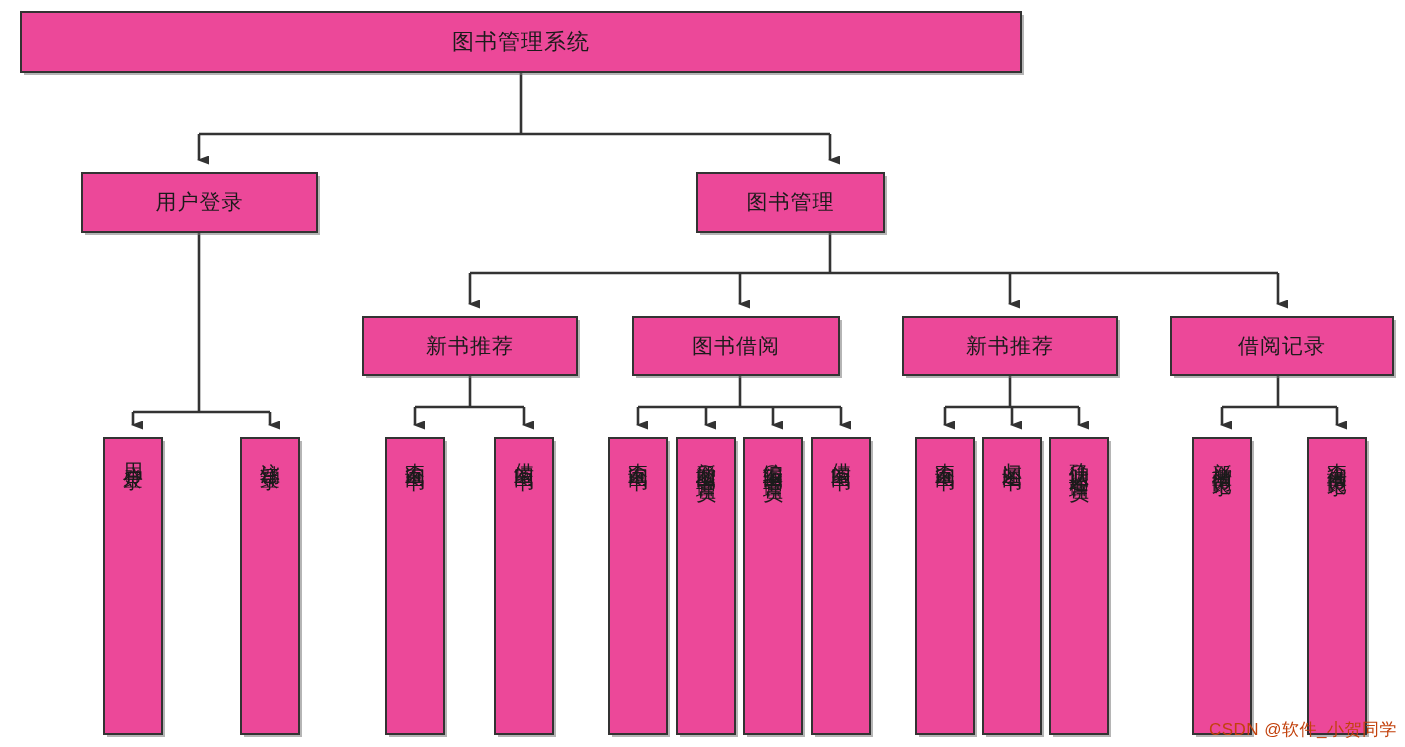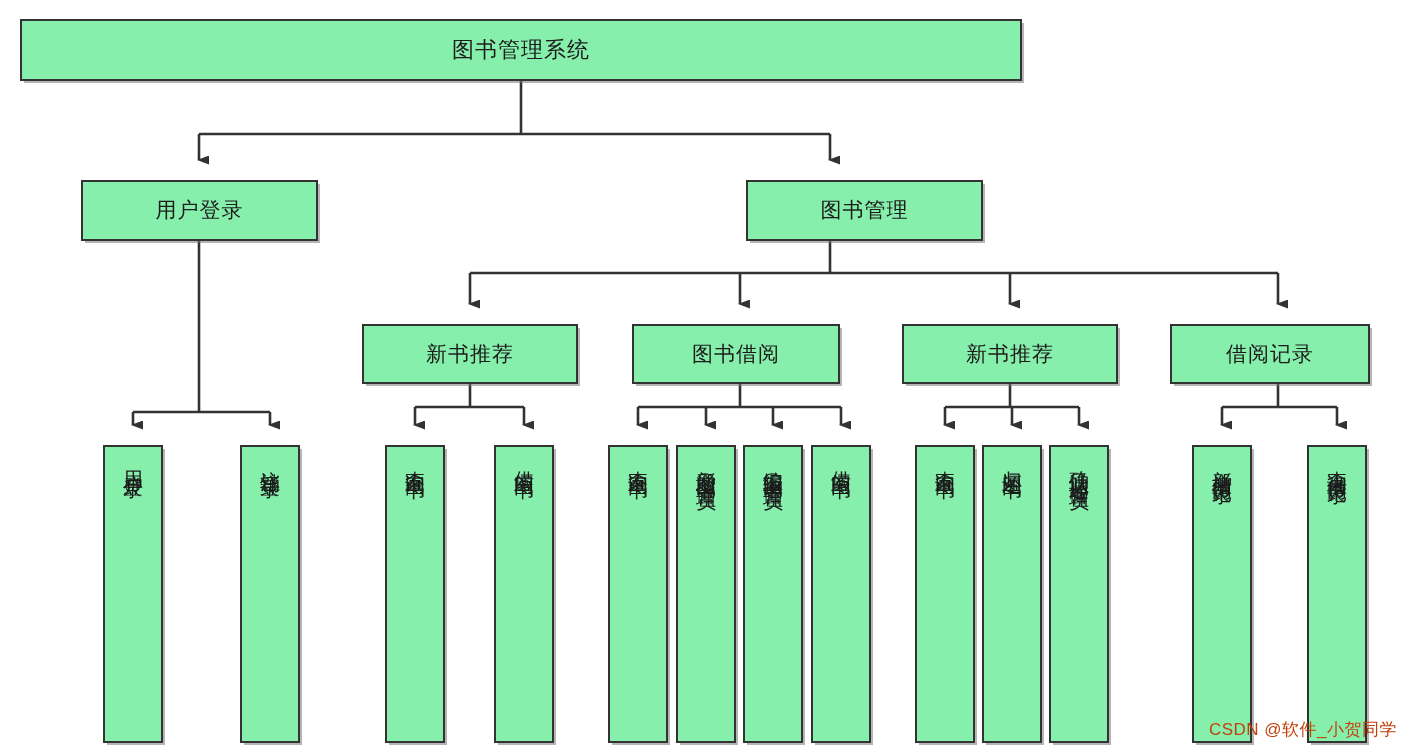--- a/index.html
+++ b/index.html
@@ -25,28 +25,27 @@
     position: absolute;
     left: 0;
     top: 0;
     width: 1405px;
     height: 747px;
     pointer-events: none;
   }
   .node {
     position: absolute;
     box-sizing: border-box;
-    background: #86efac;
+    background: #ec4899;
     border: 2px solid #333333;
     box-shadow: 3px 3px 0 -1px rgba(120,120,120,0.55);
     display: flex;
     align-items: center;
     justify-content: center;
     color: #1b1b1b;
-    margin-top: 8px;
   }
   .node .label {
     font-size: 21px;
     line-height: 1.18;
     letter-spacing: 1px;
     white-space: nowrap;
   }
   .node.vertical {
     padding: 8px 2px;
     align-items: flex-start;
@@ -130,34 +129,34 @@
     </g>
   </svg>
 
   <div class="node root" style="left:20px; top:11px; width:1002px; height:62px;">
     <span class="label">图书管理系统</span>
   </div>
 
   <div class="node" style="left:81px; top:172px; width:237px; height:61px;">
     <span class="label">用户登录</span>
   </div>
-  <div class="node" style="left:746px; top:172px; width:237px; height:61px;">
+  <div class="node" style="left:696px; top:172px; width:189px; height:61px;">
     <span class="label">图书管理</span>
   </div>
 
   <div class="node" style="left:362px; top:316px; width:216px; height:60px;">
     <span class="label">新书推荐</span>
   </div>
   <div class="node" style="left:632px; top:316px; width:208px; height:60px;">
     <span class="label">图书借阅</span>
   </div>
   <div class="node" style="left:902px; top:316px; width:216px; height:60px;">
     <span class="label">新书推荐</span>
   </div>
-  <div class="node" style="left:1170px; top:316px; width:200px; height:60px;">
+  <div class="node" style="left:1170px; top:316px; width:224px; height:60px;">
     <span class="label">借阅记录</span>
   </div>
 
   <div class="node vertical" style="left:103px; top:437px; width:60px; height:298px;">
     <span class="label">用户登录</span>
   </div>
   <div class="node vertical" style="left:240px; top:437px; width:60px; height:298px;">
     <span class="label">注销登录</span>
   </div>
 

